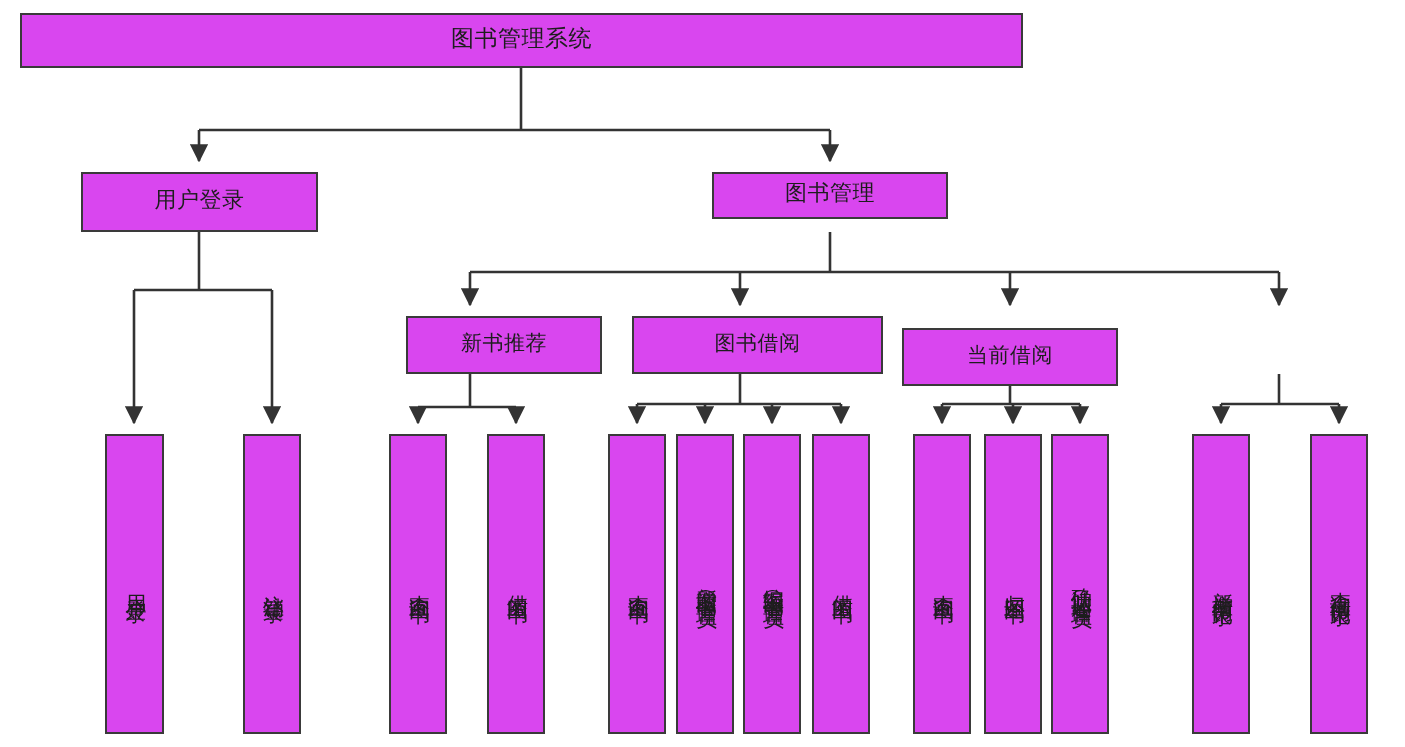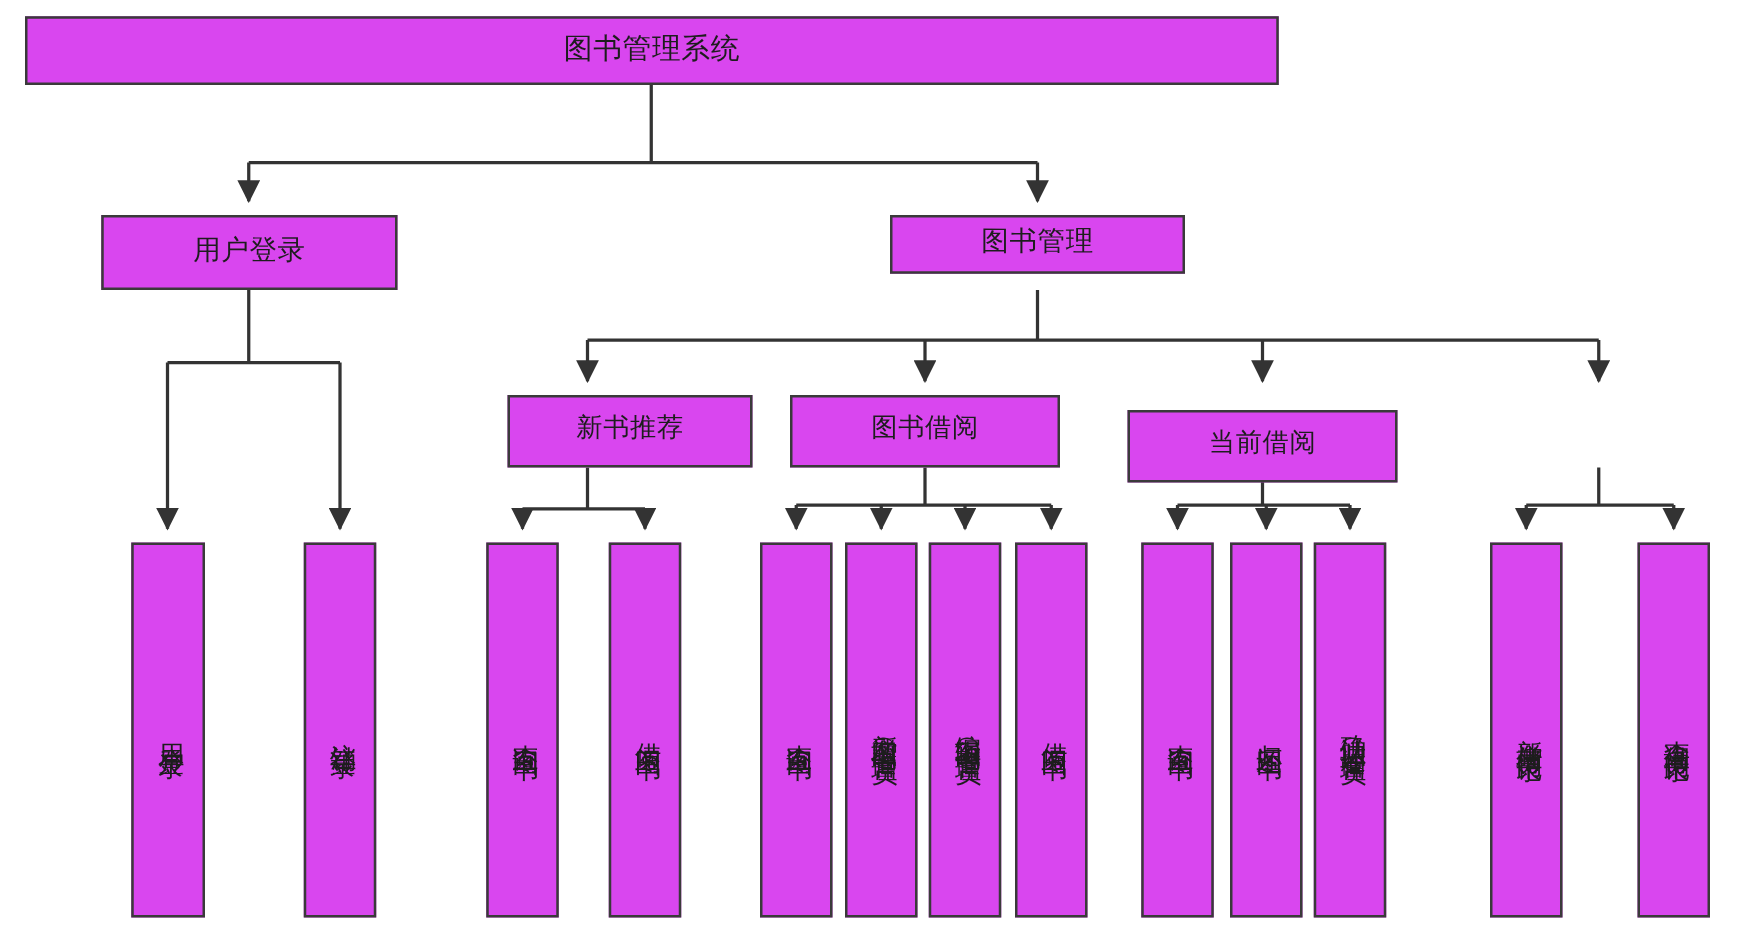--- a/index.html
+++ b/index.html
@@ -127,21 +127,21 @@
   <div class="node level2" style="left:81px; top:172px; width:237px; height:60px;">
     <span class="node-label">用户登录</span>
   </div>
   <div class="node level2" style="left:712px; top:172px; width:236px; height:47px;">
     <span class="node-label">图书管理</span>
   </div>
 
   <div class="node level3" style="left:362px; top:316px; width:196px; height:58px;margin-left:44px;">
     <span class="node-label">新书推荐</span>
   </div>
-  <div class="node level3" style="left:632px; top:316px; width:216px; height:58px;">
+  <div class="node level3" style="left:632px; top:316px; width:251px; height:58px;">
     <span class="node-label">图书借阅</span>
   </div>
   <div class="node level3" style="left:902px; top:316px; width:216px; height:58px;margin-top:12px;">
     <span class="node-label">当前借阅</span>
   </div>
 
   <div class="node leaf" style="left:105px; top:434px; width:59px; height:300px;">
     <span class="node-label">用户登录</span>
   </div>
   <div class="node leaf" style="left:243px; top:434px; width:58px; height:300px;">

